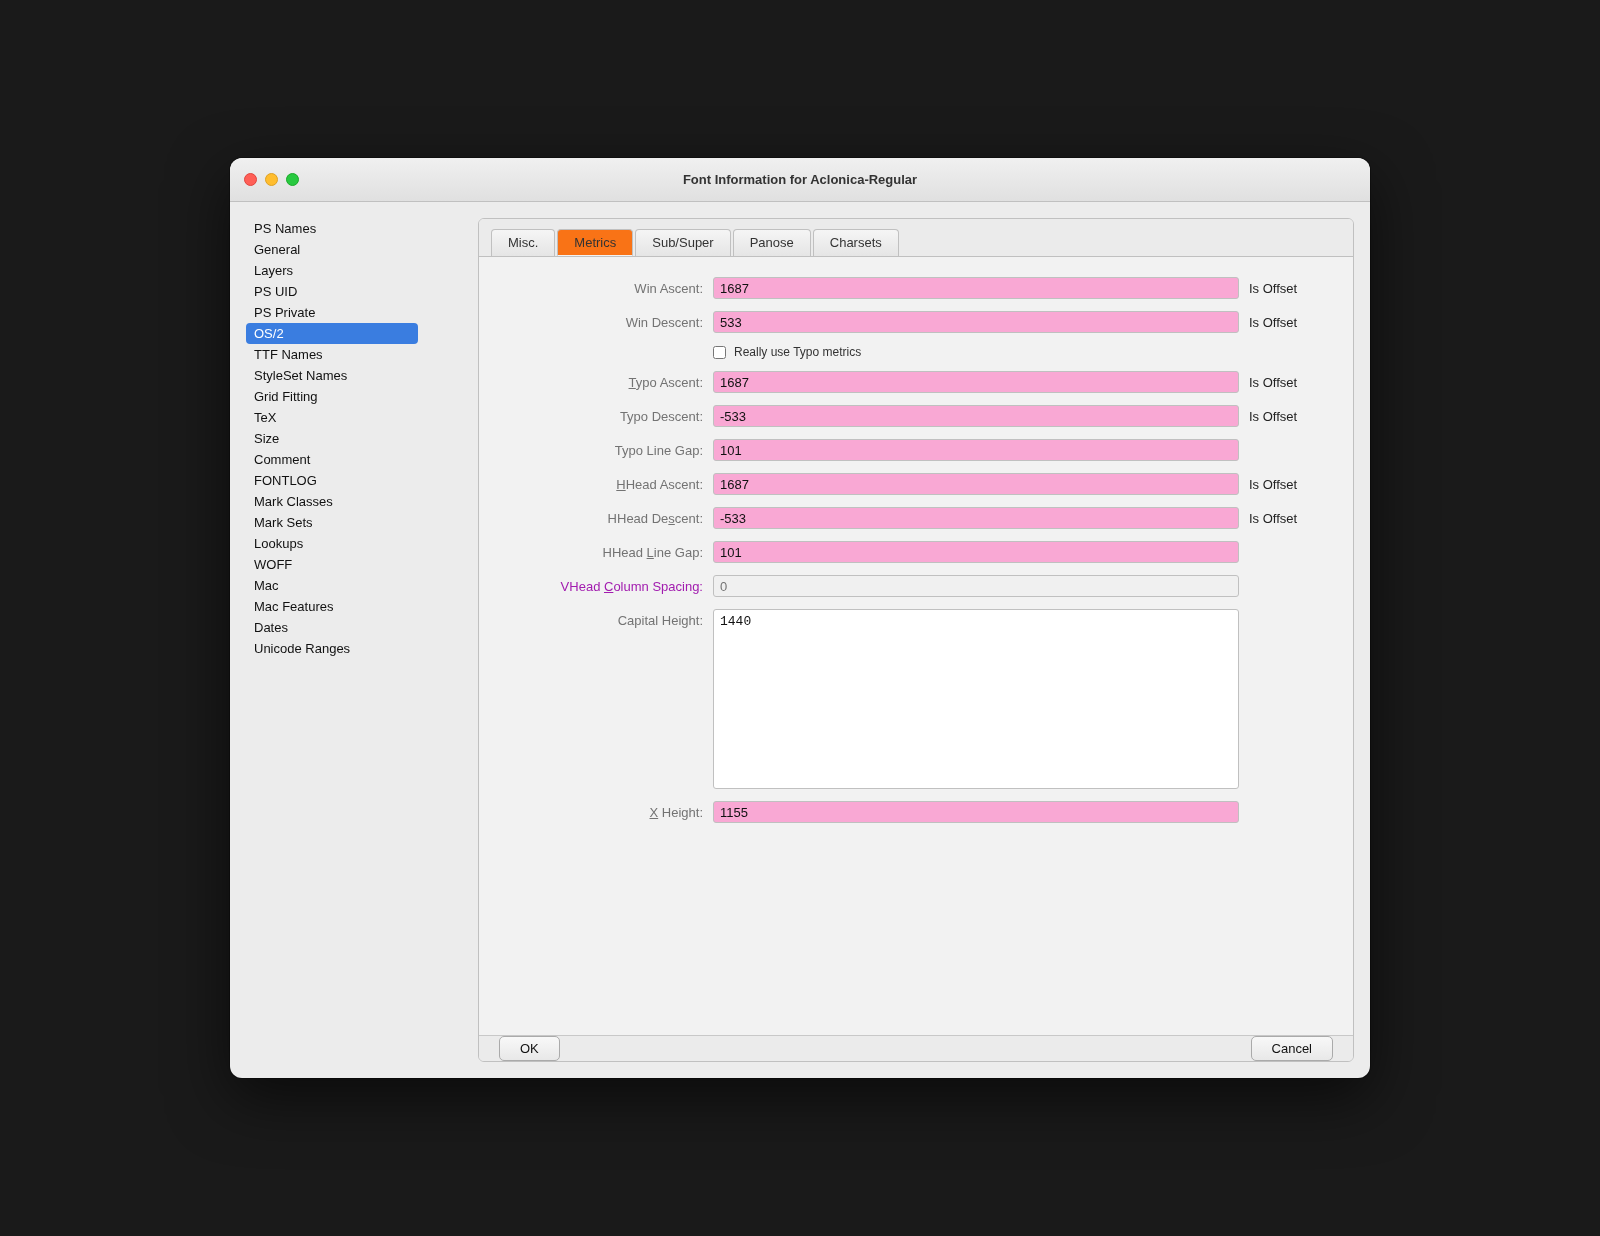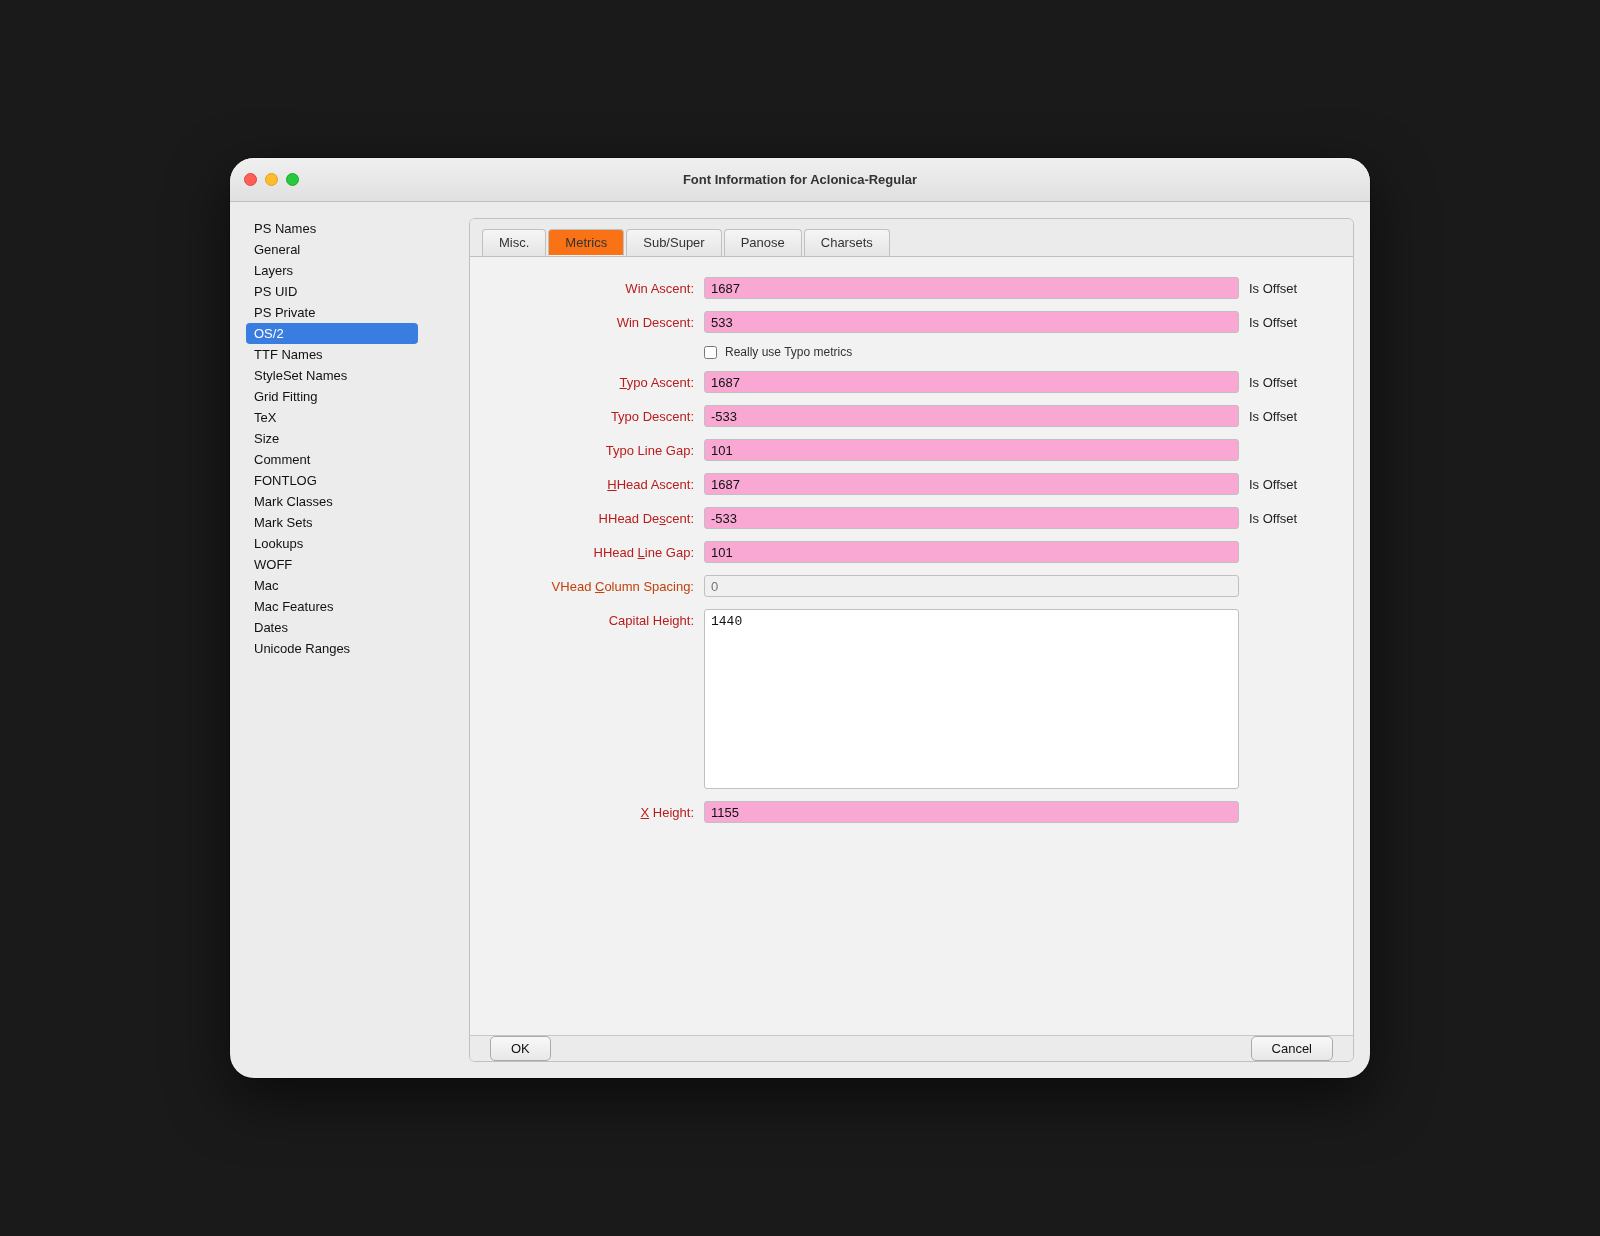--- a/index.html
+++ b/index.html
@@ -9,21 +9,21 @@
       display: flex;
       align-items: center;
       justify-content: center;
       min-height: 100vh;
       font-family: -apple-system, BlinkMacSystemFont, "Helvetica Neue", Arial, sans-serif;
       font-size: 13px;
     }
 
     .window {
       background: #ececec;
-      border-radius: 24px;
+      border-radius: 12px;
       box-shadow: 0 20px 60px rgba(0,0,0,0.6), 0 0 0 1px rgba(0,0,0,0.3);
       width: 1140px;
       min-height: 920px;
       overflow: hidden;
       display: flex;
       flex-direction: column;
     }
 
     .titlebar {
       background: linear-gradient(to bottom, #f0f0f0, #e0e0e0);
@@ -58,21 +58,21 @@
     .titlebar-title {
       font-size: 13px;
       font-weight: 600;
       color: #333;
     }
 
     .window-body {
       display: flex;
       flex: 1;
       padding: 16px;
-      gap: 0;
+      gap: 9px;
     }
 
     
     .sidebar {
       width: 180px;
       flex-shrink: 0;
       display: flex;
       flex-direction: column;
       padding-right: 8px;
     }
@@ -142,21 +142,21 @@
       display: flex;
       align-items: center;
       margin-bottom: 12px;
       gap: 10px;
     }
 
     .form-label {
       width: 200px;
       text-align: right;
       flex-shrink: 0;
-      color: #b91c1c;
+      color: #737373;
       font-size: 13px;
     }
 
     .form-label .underline {
       text-decoration: underline;
     }
 
     .form-input {
       flex: 1;
       height: 22px;
@@ -337,21 +337,21 @@
           <span class="is-offset">Is Offset</span>
         </div>
 
         <div class="form-row">
           <span class="form-label">HHead <span class="underline">L</span>ine Gap:</span>
           <input type="text" class="form-input" value="101" style="">
           <span class="is-offset"></span>
         </div>
 
         <div class="form-row">
-          <span class="form-label" style="color:#c2410c;">VHead <span class="underline">C</span>olumn Spacing:</span>
+          <span class="form-label" style="color:#a21caf;">VHead <span class="underline">C</span>olumn Spacing:</span>
           <input type="text" class="form-input disabled" placeholder="0" disabled="" style="">
           <span class="is-offset"></span>
         </div>
 
         <div class="form-row-textarea">
           <span class="form-label" style="padding-top:4px;">Capital Height:</span>
           <textarea class="form-textarea" style="">1440</textarea>
           <span class="is-offset"></span>
         </div>
 

